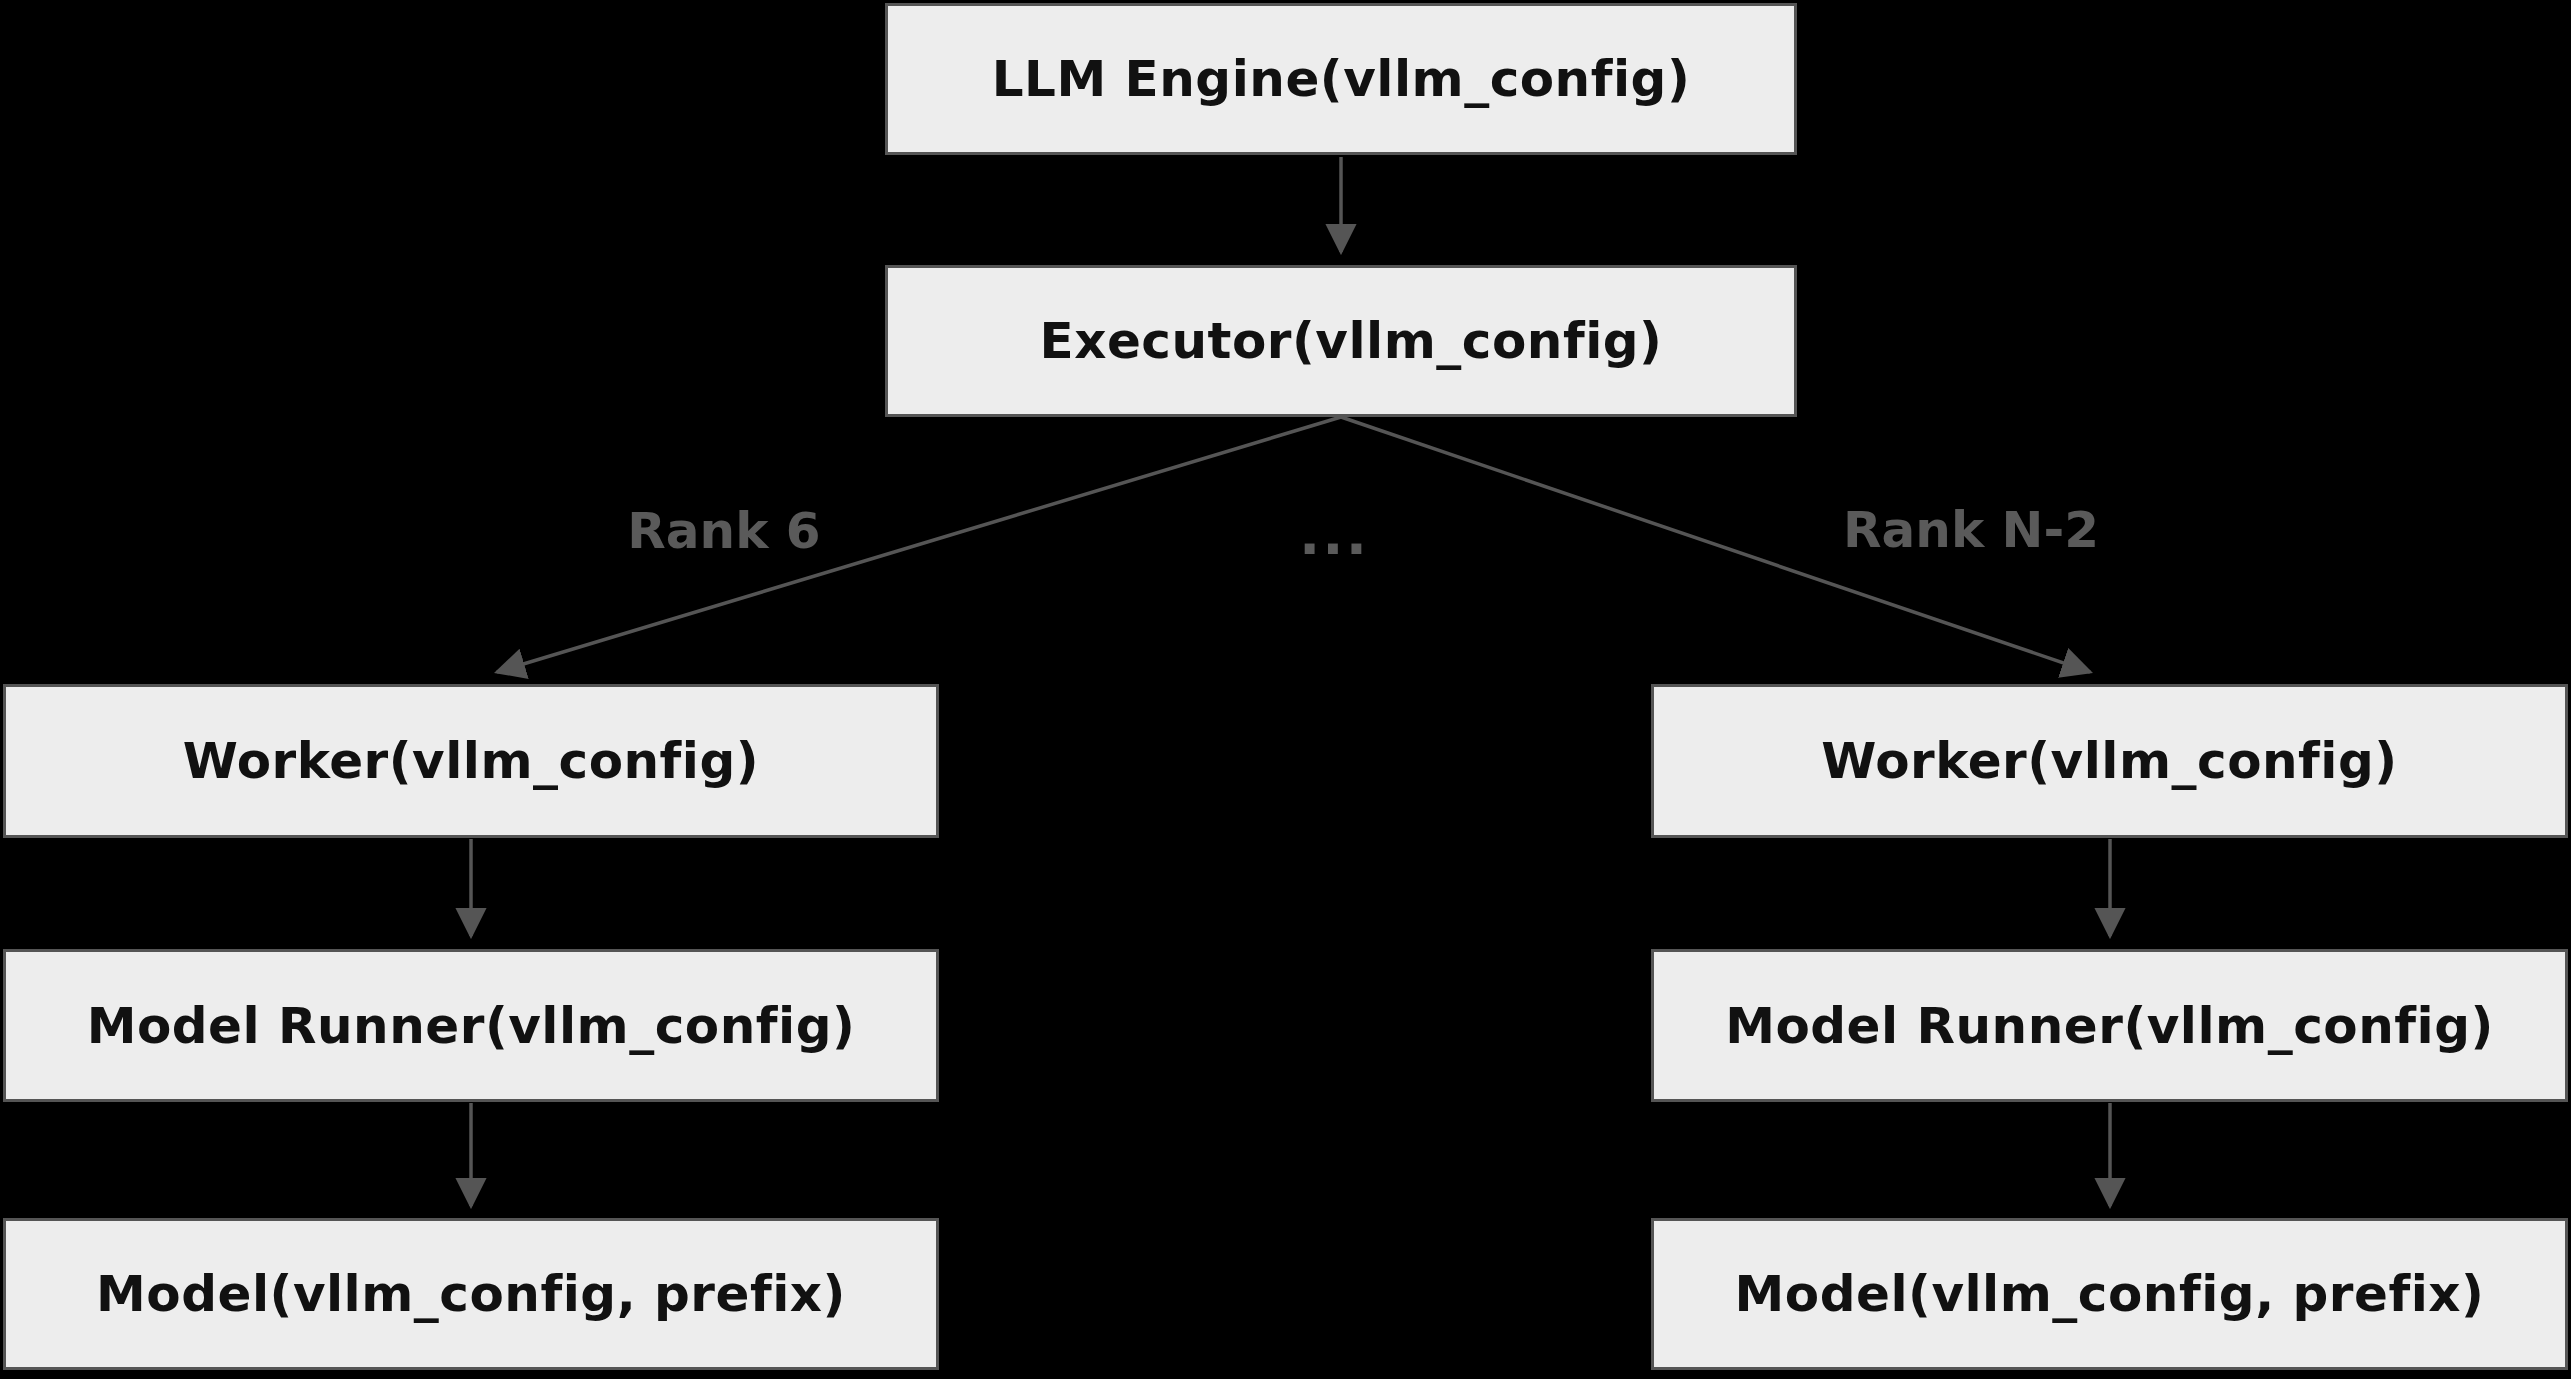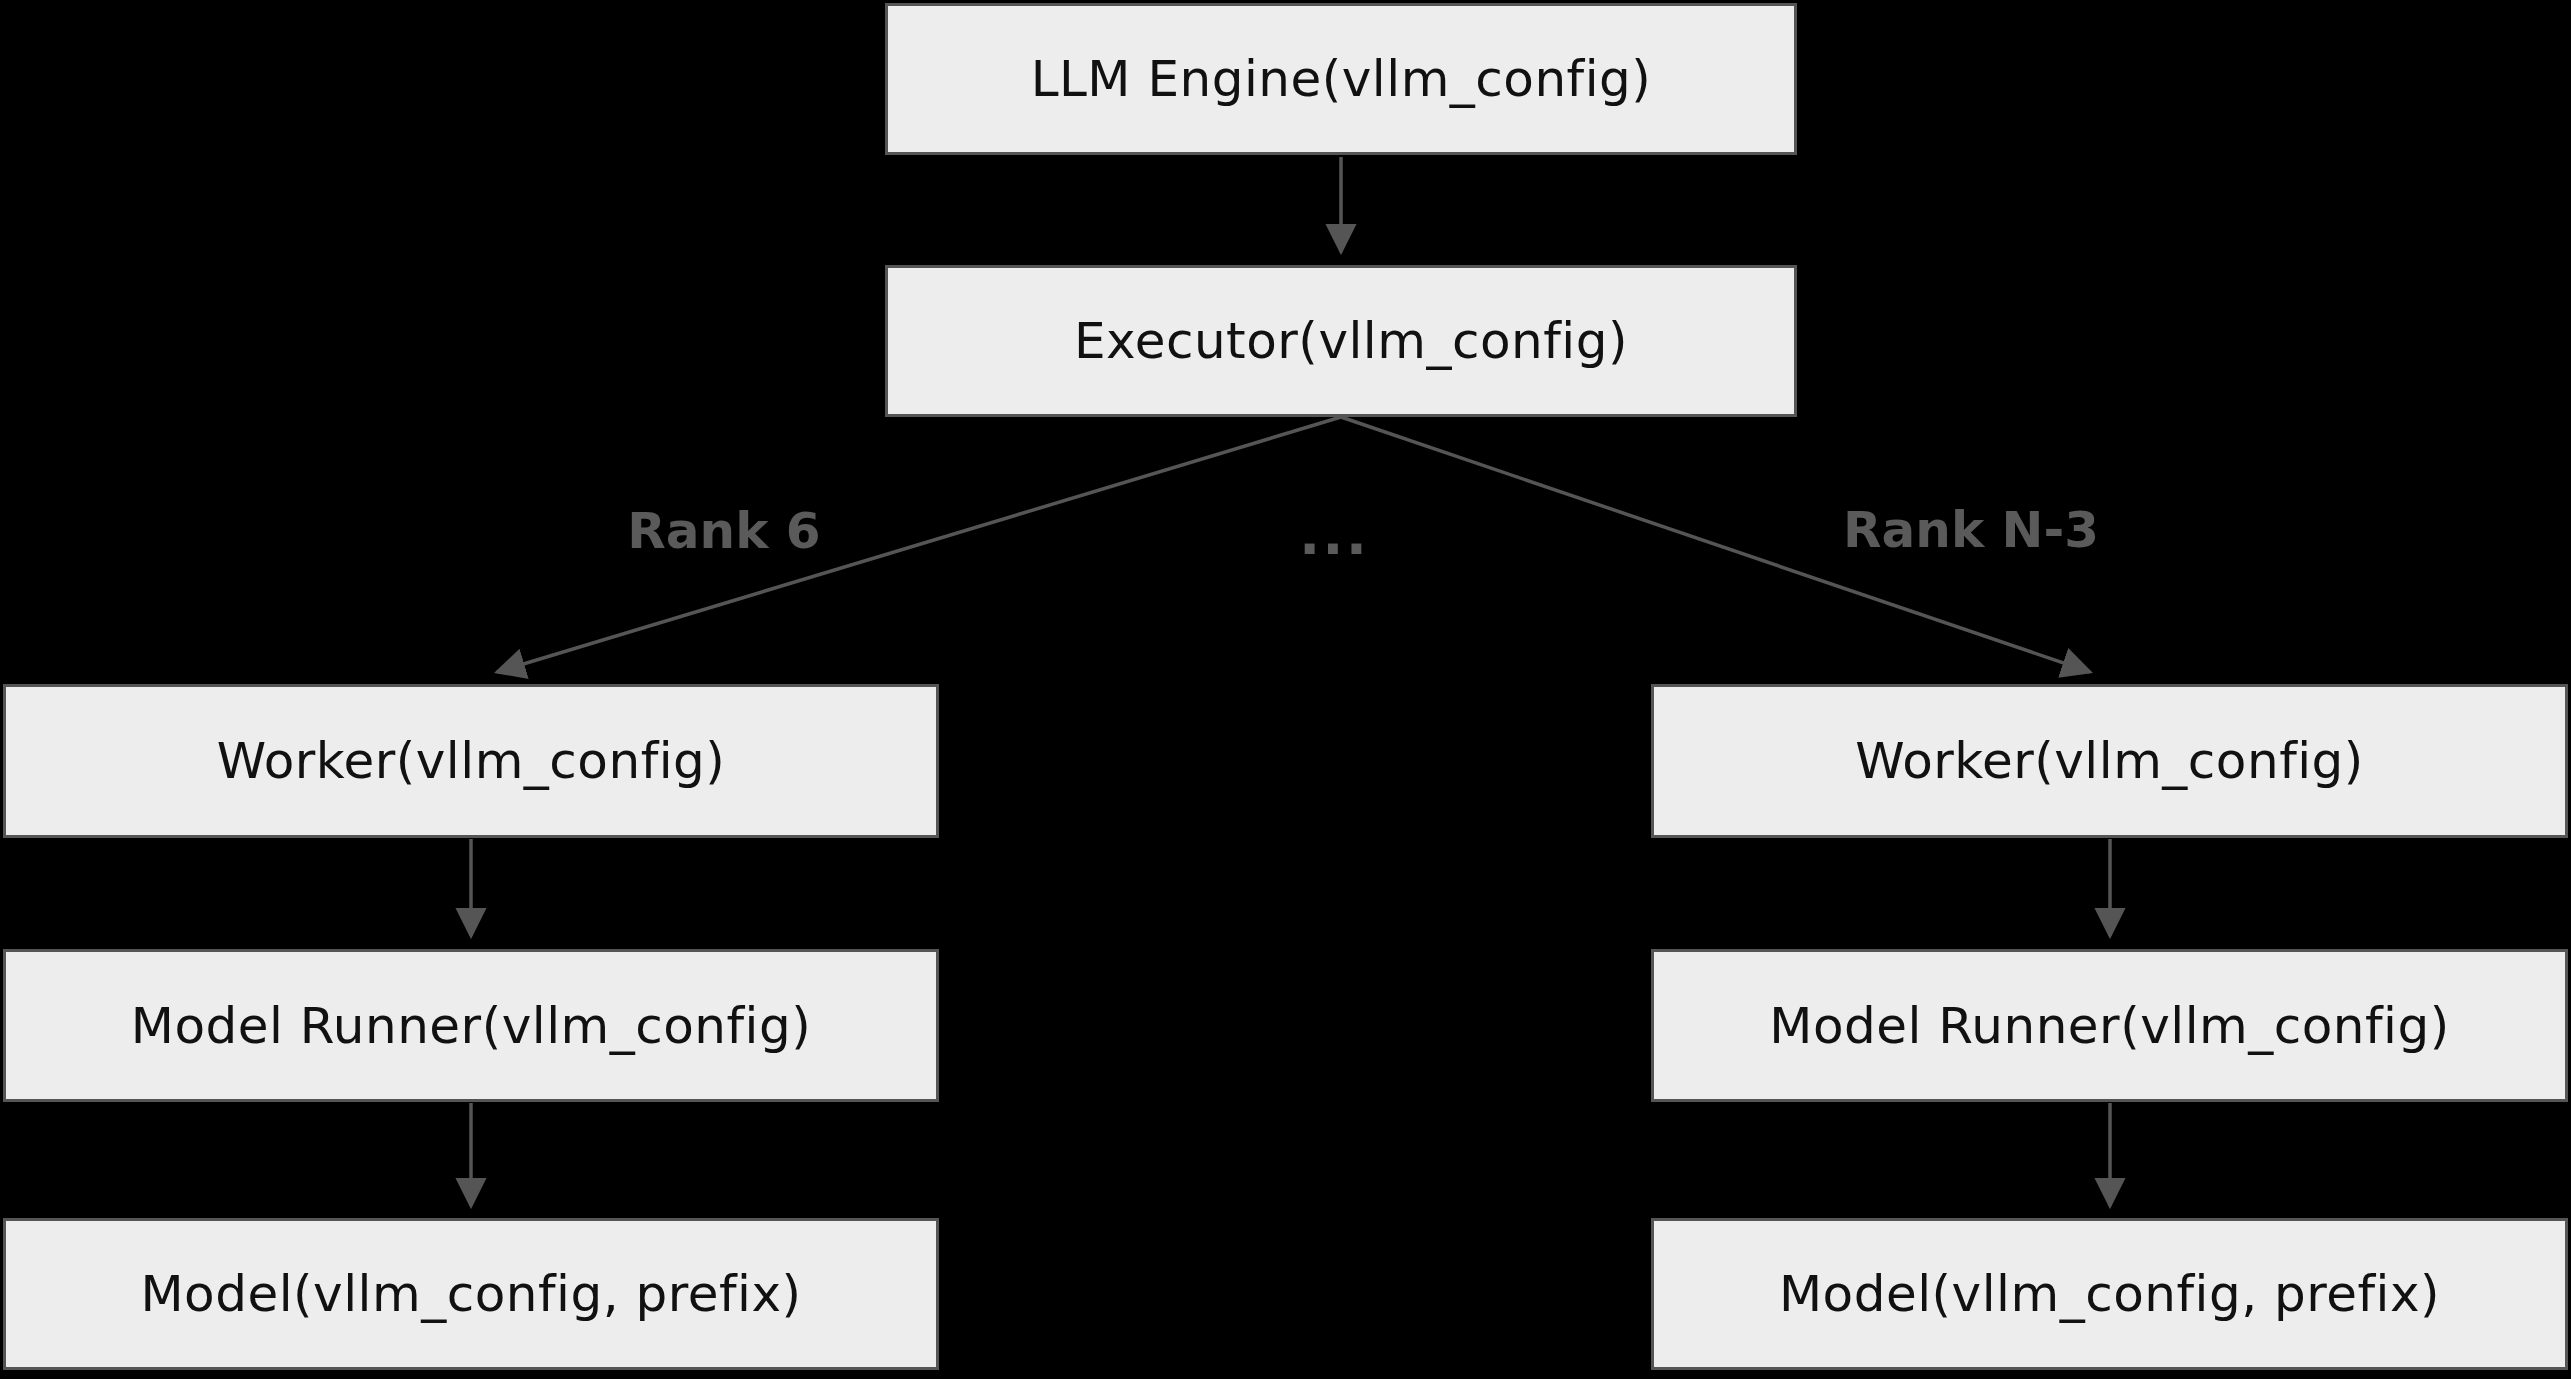--- a/index.html
+++ b/index.html
@@ -20,21 +20,21 @@
   }
   .node{
     position:absolute;
     background:var(--node-fill);
     border:3px solid var(--node-border);
     display:flex;
     align-items:center;
     justify-content:center;
     color:var(--node-text);
     font-size:50px;
-    font-weight:400;
+    font-weight:700;
     letter-spacing:0.5px;
     white-space:nowrap;
   }
   
   .node-engine  {left:885px;  top:3px;    width:912px; height:152px;}
   .node-executor{left:885px;  top:265px;  width:912px; height:152px;padding-left:20px;}
   
   .node-worker-l{left:3px;    top:684px;  width:936px; height:154px;}
   .node-runner-l{left:3px;    top:949px;  width:936px; height:153px;}
   .node-model-l {left:3px;    top:1218px; width:936px; height:152px;}
@@ -85,21 +85,21 @@
   <line x1="471" y1="1103" x2="471" y2="1206" marker-end="url(#arrow)"></line>
   <line x1="2110" y1="839" x2="2110" y2="936" marker-end="url(#arrow)"></line>
   <line x1="2110" y1="1103" x2="2110" y2="1206" marker-end="url(#arrow)"></line>
 </svg>
 
 <div class="node node-engine">LLM Engine(vllm_config)</div>
 <div class="node node-executor">Executor(vllm_config)</div>
 
 <div class="edge-label edge-label-rank0">Rank 6</div>
 <div class="edge-label edge-label-dots">...</div>
-<div class="edge-label edge-label-rankn">Rank N-3</div>
+<div class="edge-label edge-label-rankn">Rank N-2</div>
 
 <div class="node node-worker-l">Worker(vllm_config)</div>
 <div class="node node-runner-l">Model Runner(vllm_config)</div>
 <div class="node node-model-l">Model(vllm_config, prefix)</div>
 
 <div class="node node-worker-r">Worker(vllm_config)</div>
 <div class="node node-runner-r">Model Runner(vllm_config)</div>
 <div class="node node-model-r">Model(vllm_config, prefix)</div>
 
 </body></html>

